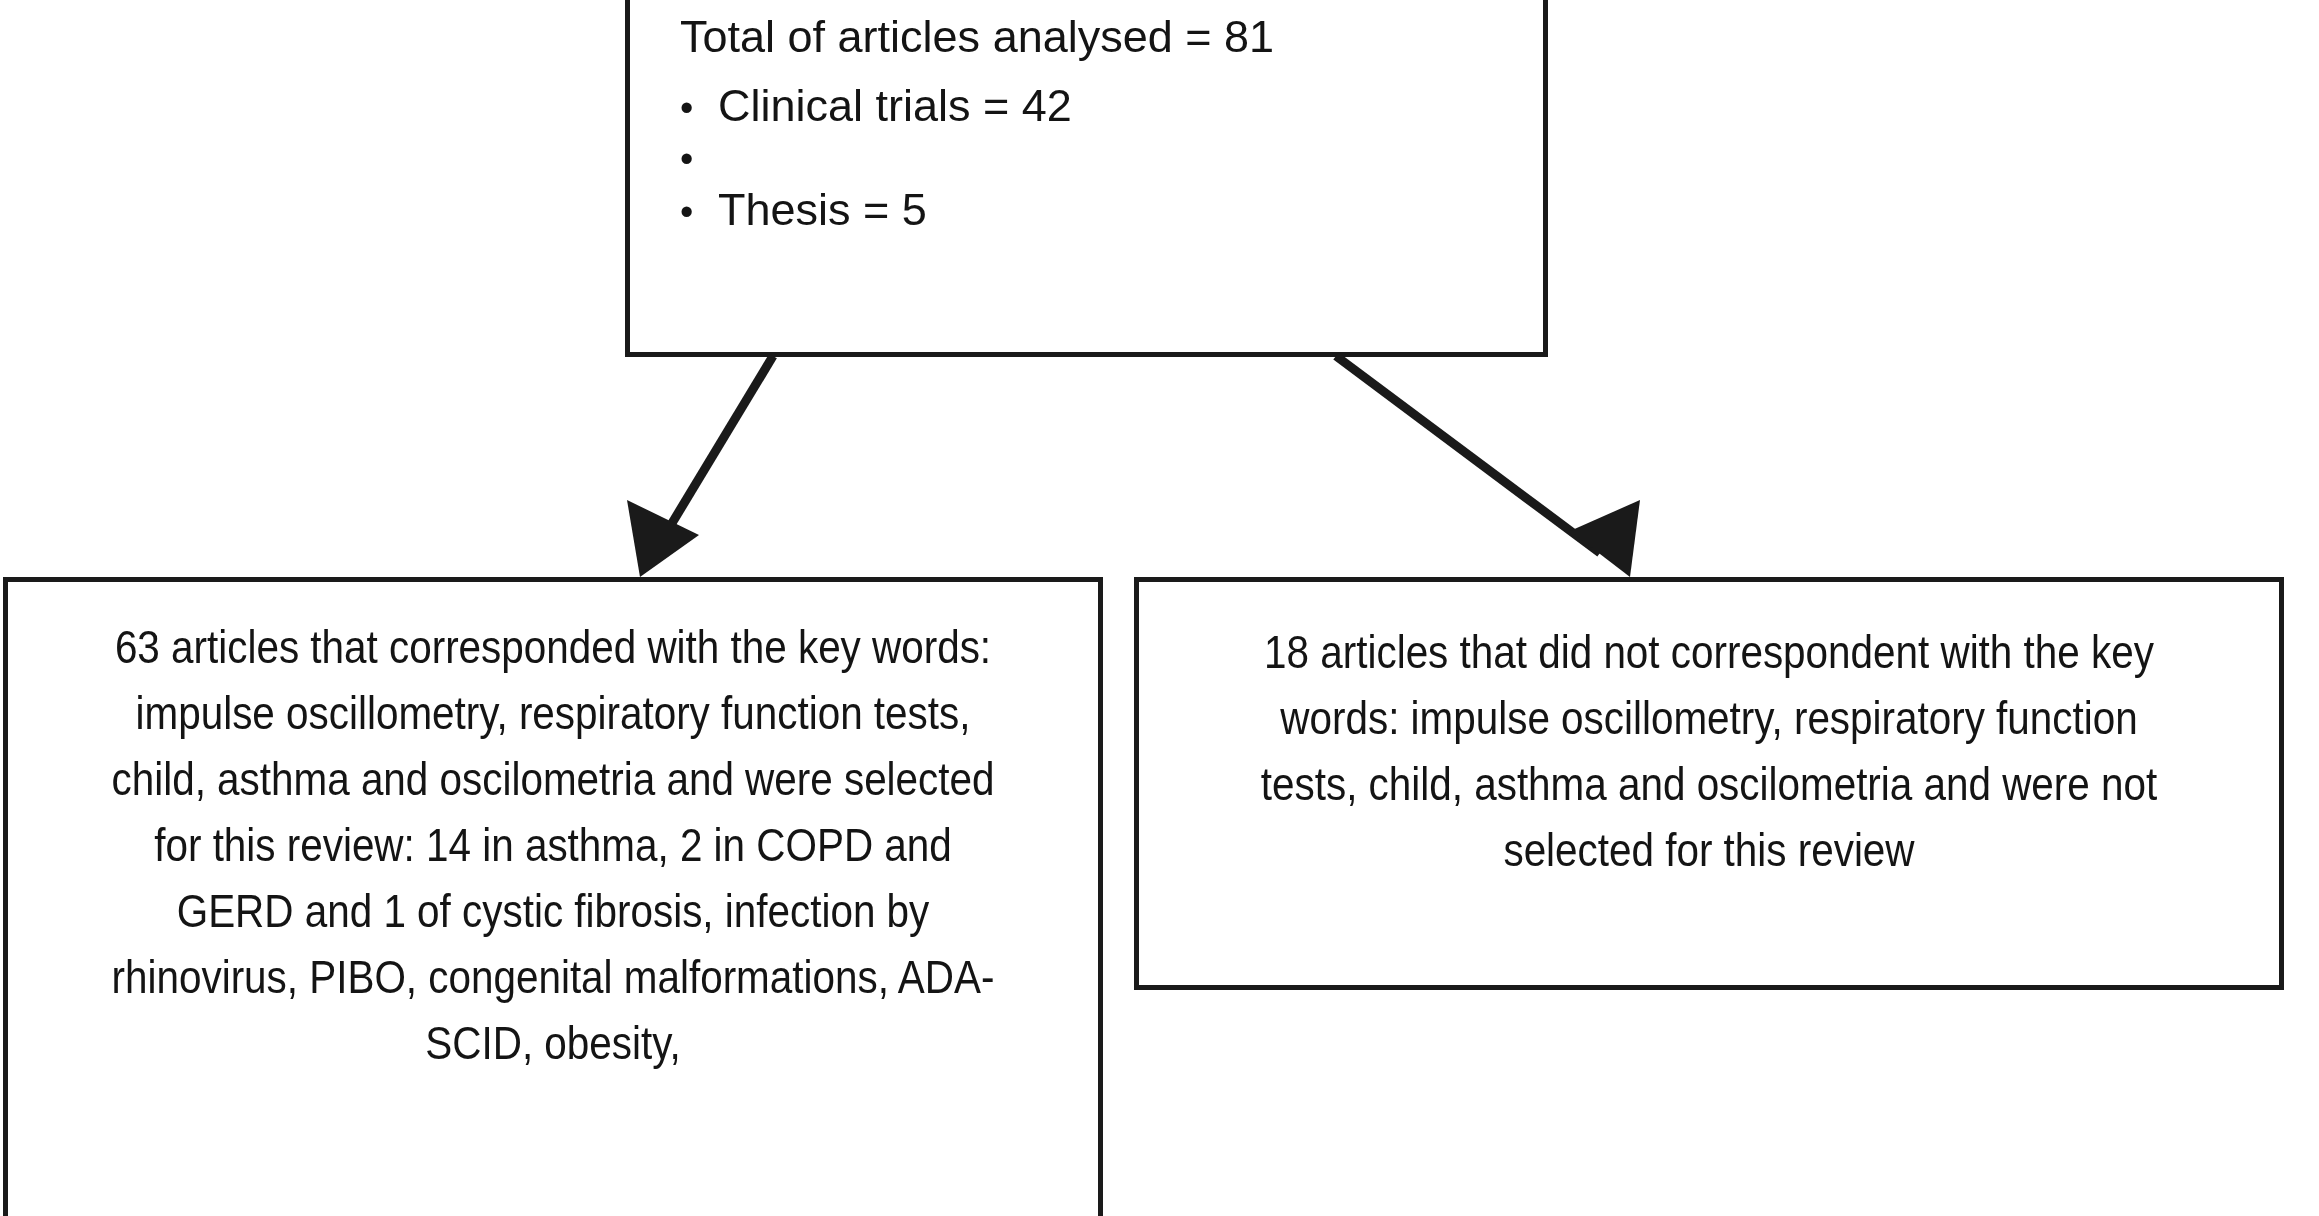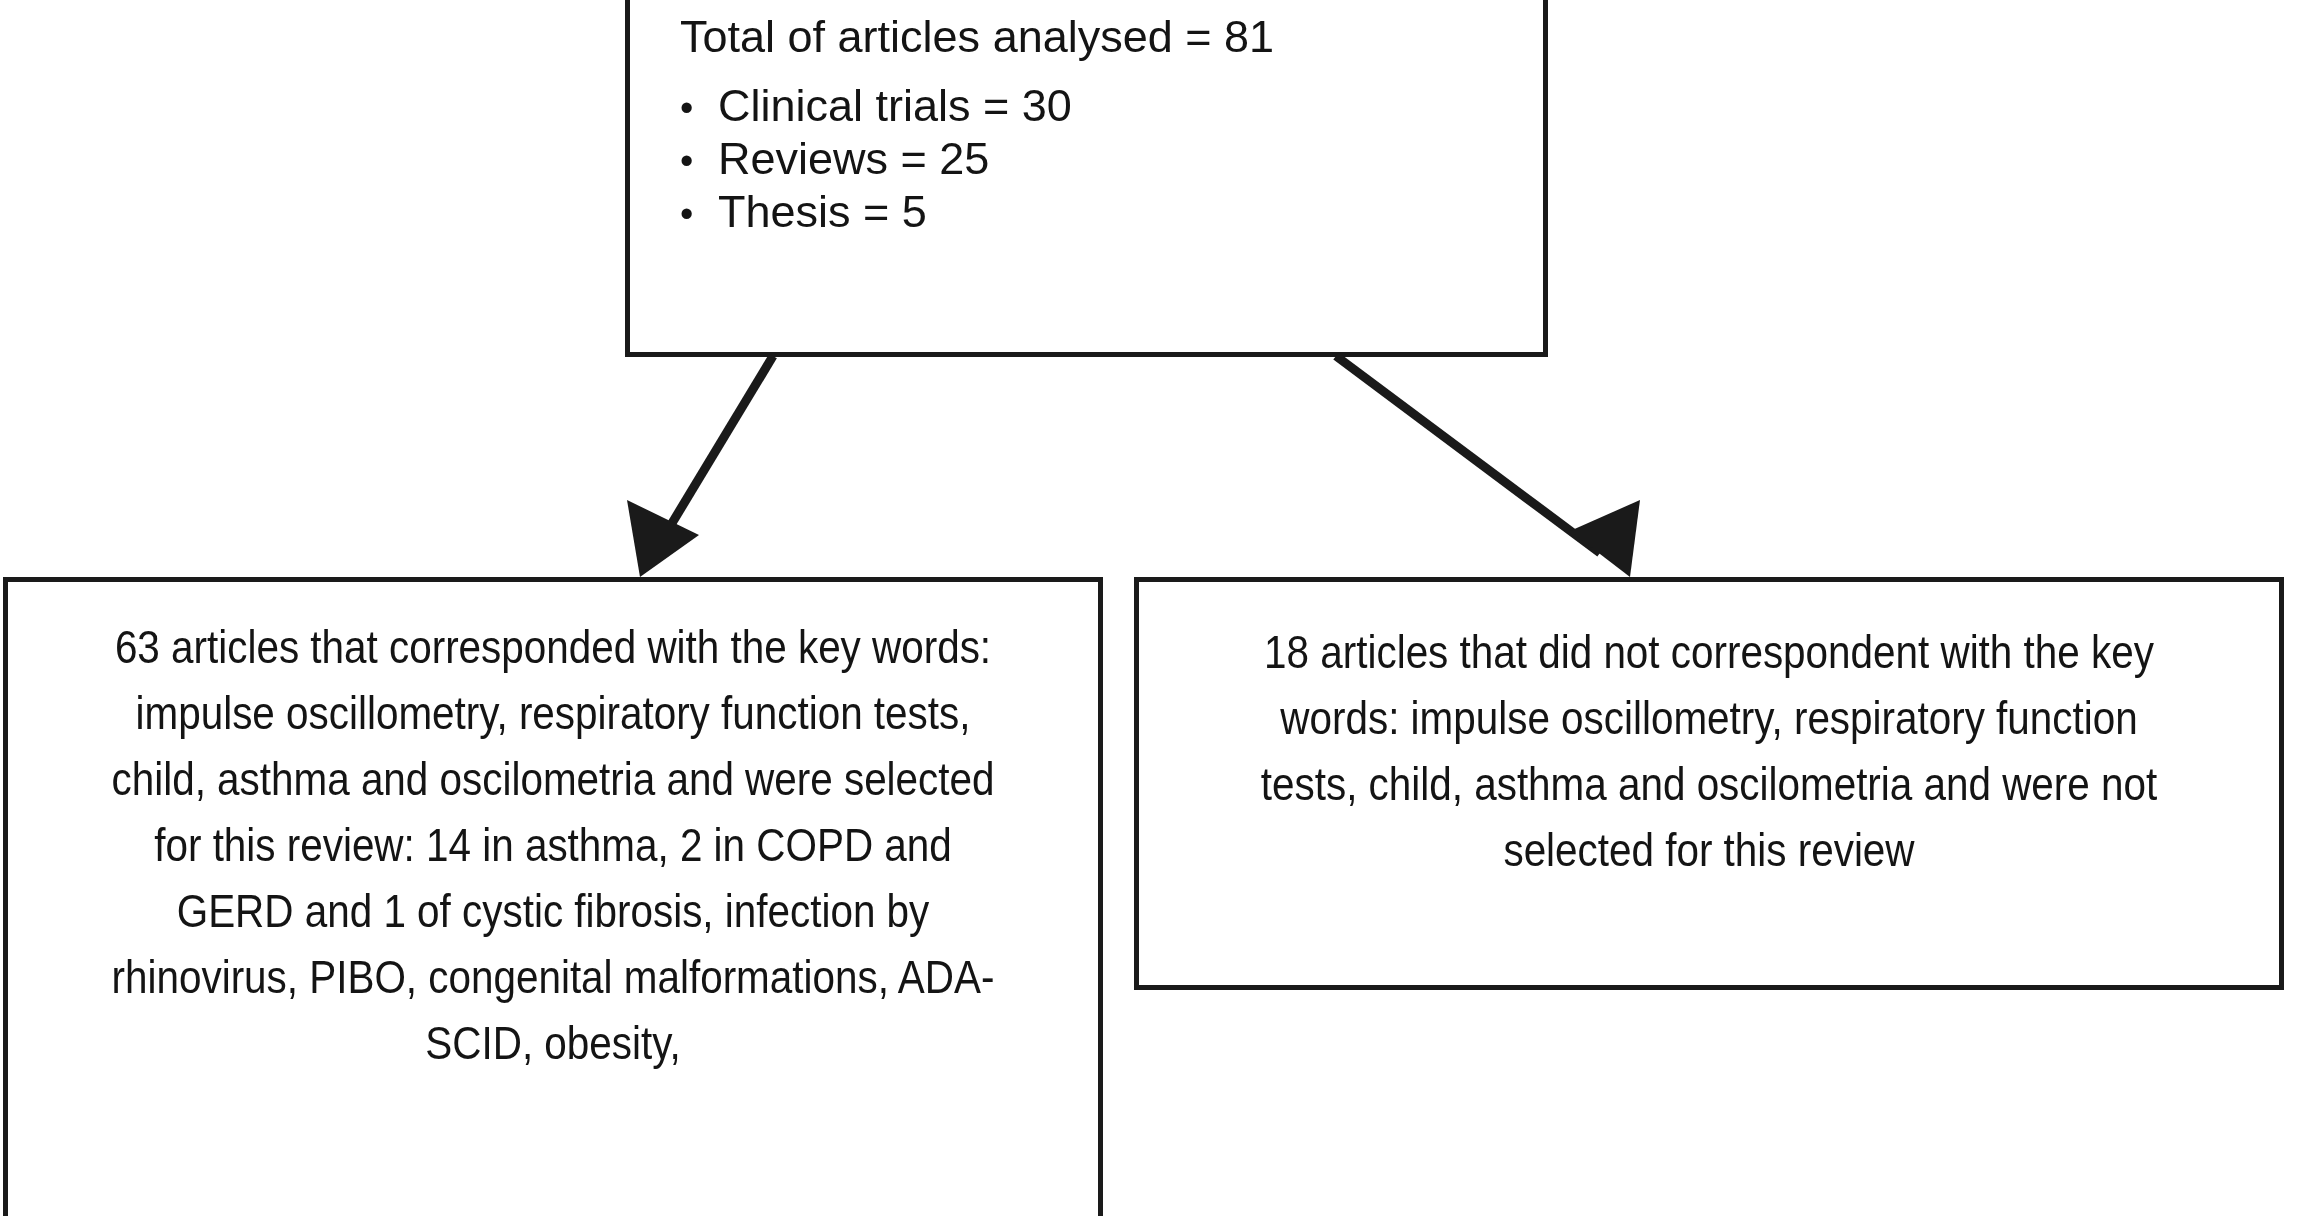--- a/index.html
+++ b/index.html
@@ -106,25 +106,24 @@
 <body>
 
 <div id="canvas">
 
   <div class="box" id="box-top">
     <div class="inner">
       <div class="top-heading">Total of articles analysed = 81</div>
       <ul class="bullet-list">
         <li>
           <span class="bullet-glyph">•</span>
-          <span>Clinical trials = 30</span>
+          <span>Clinical trials = 42</span>
         </li>
         <li>
           <span class="bullet-glyph">•</span>
-          <span>Reviews = 25</span>
         </li>
         <li>
           <span class="bullet-glyph">•</span>
           <span>Thesis = 5</span>
         </li>
       </ul>
     </div>
   </div>
 
   <svg id="arrow-layer" viewBox="0 0 2319 1216">

